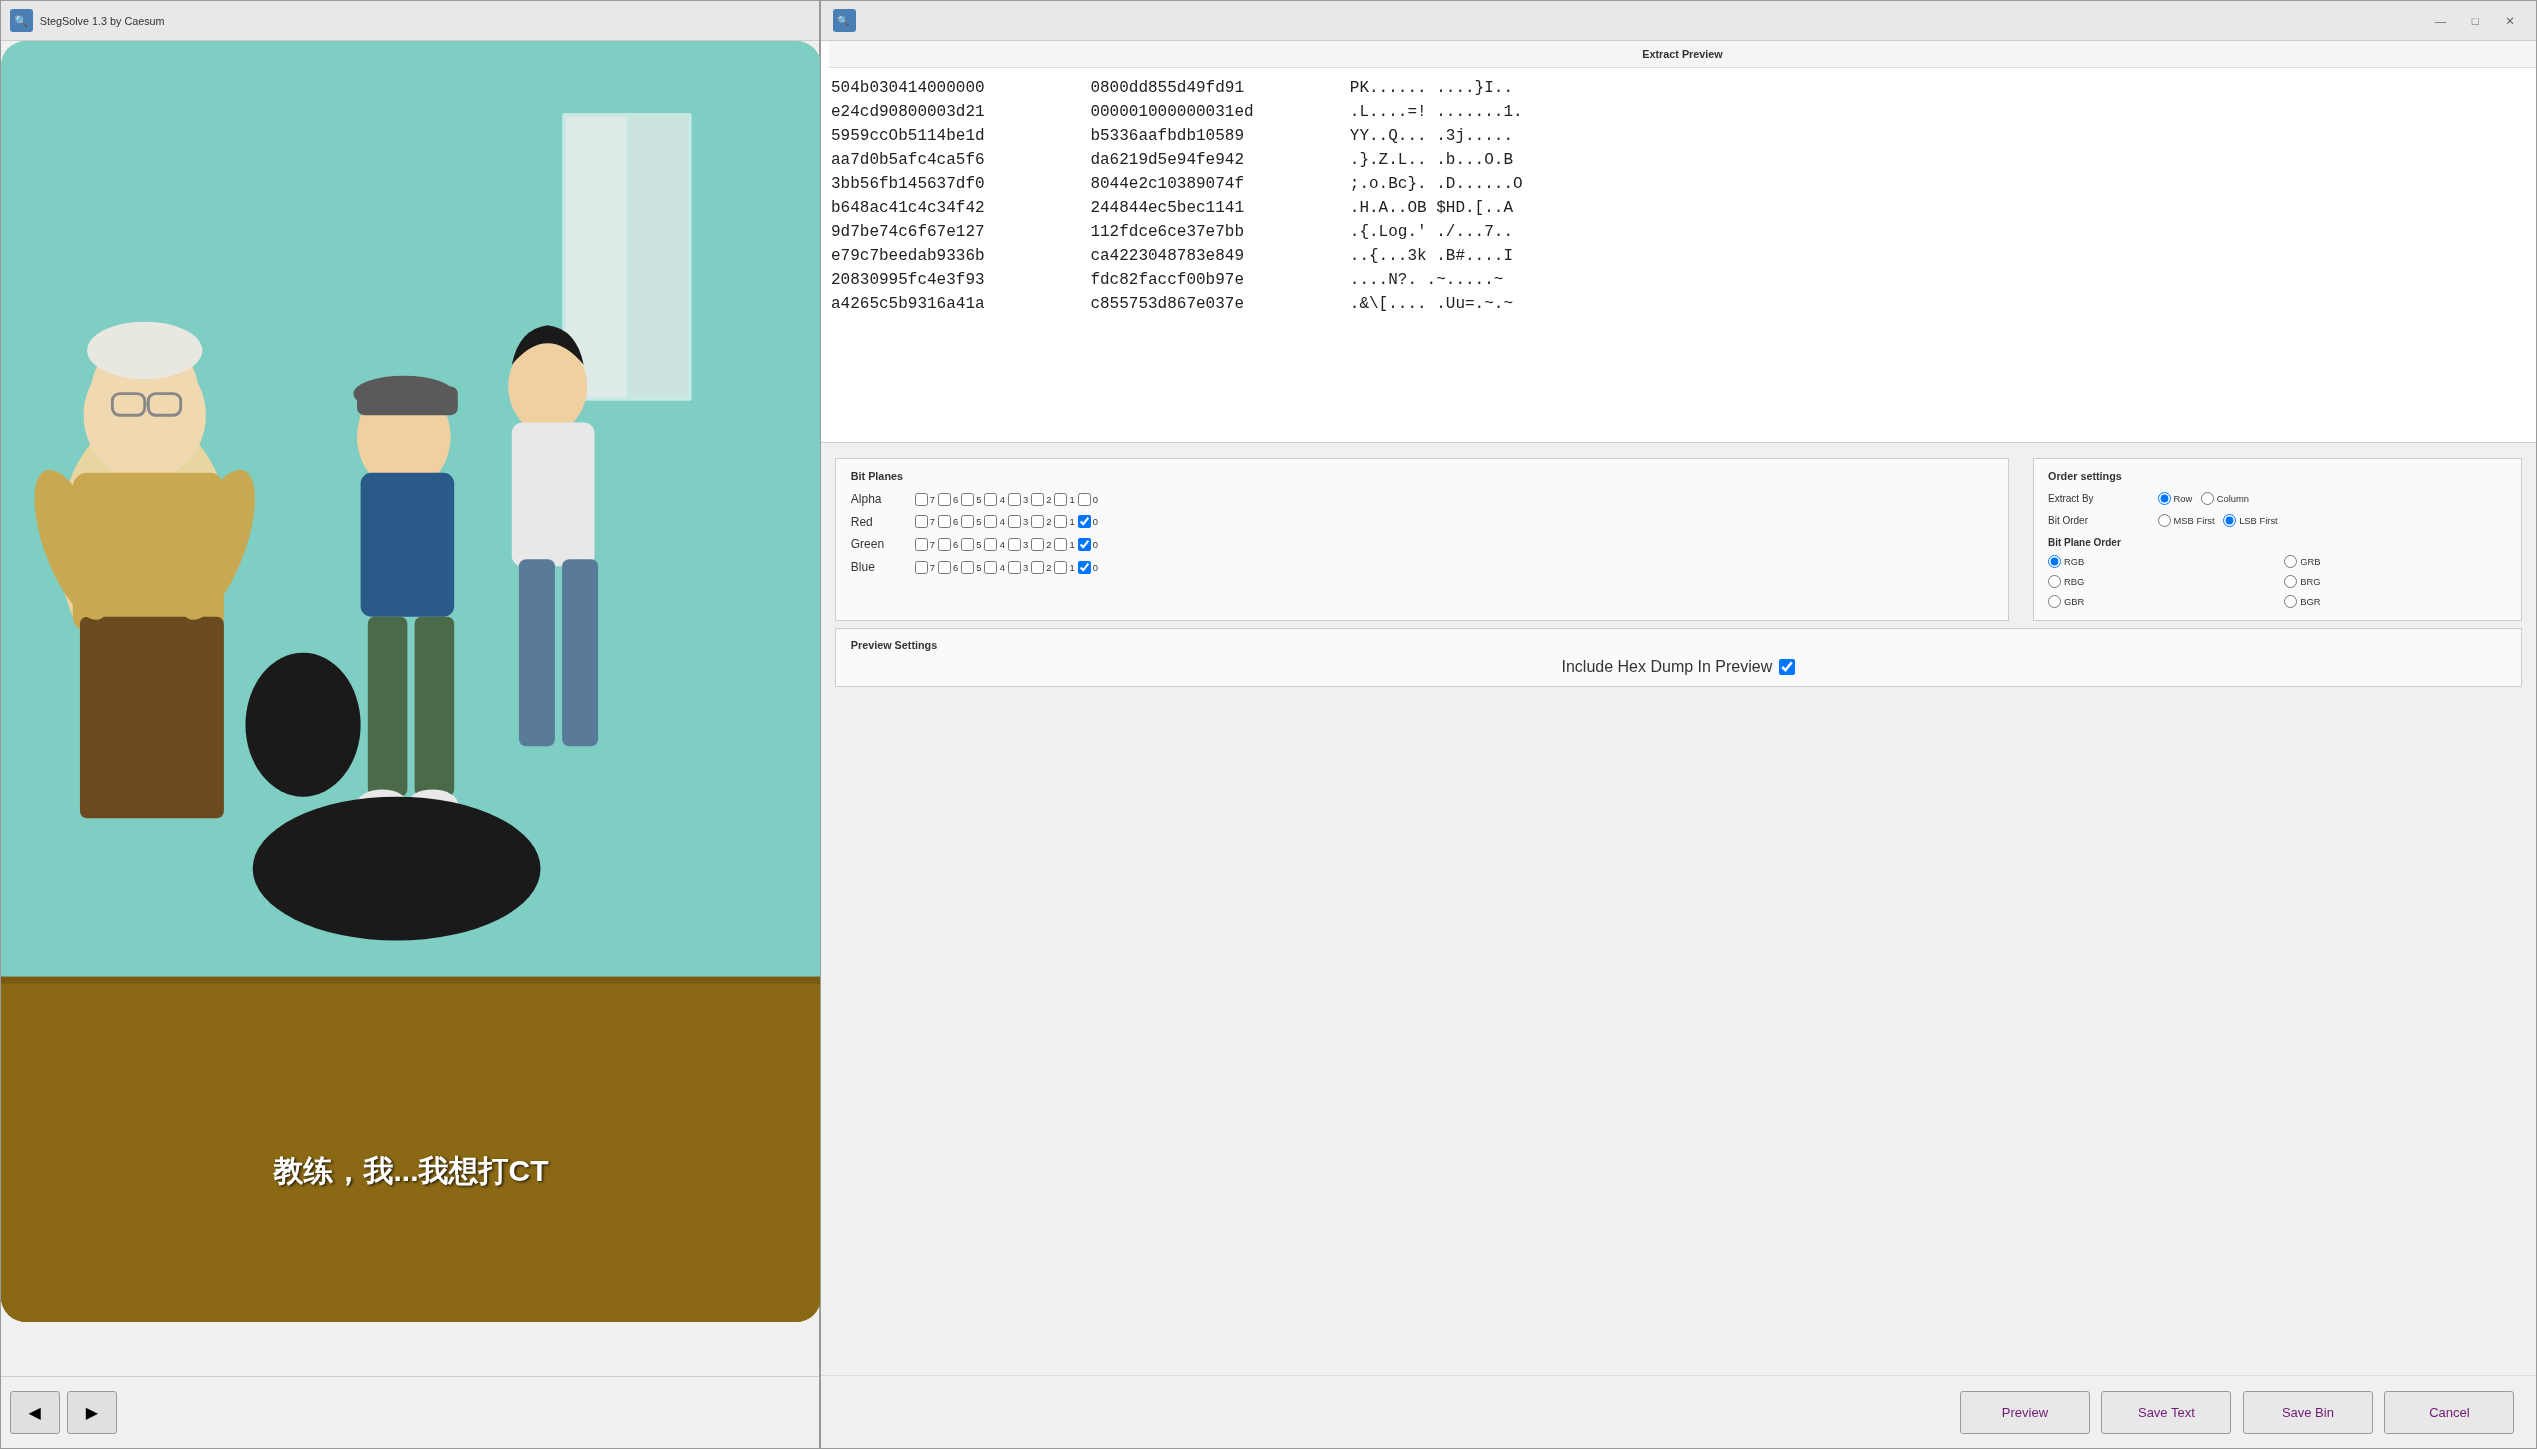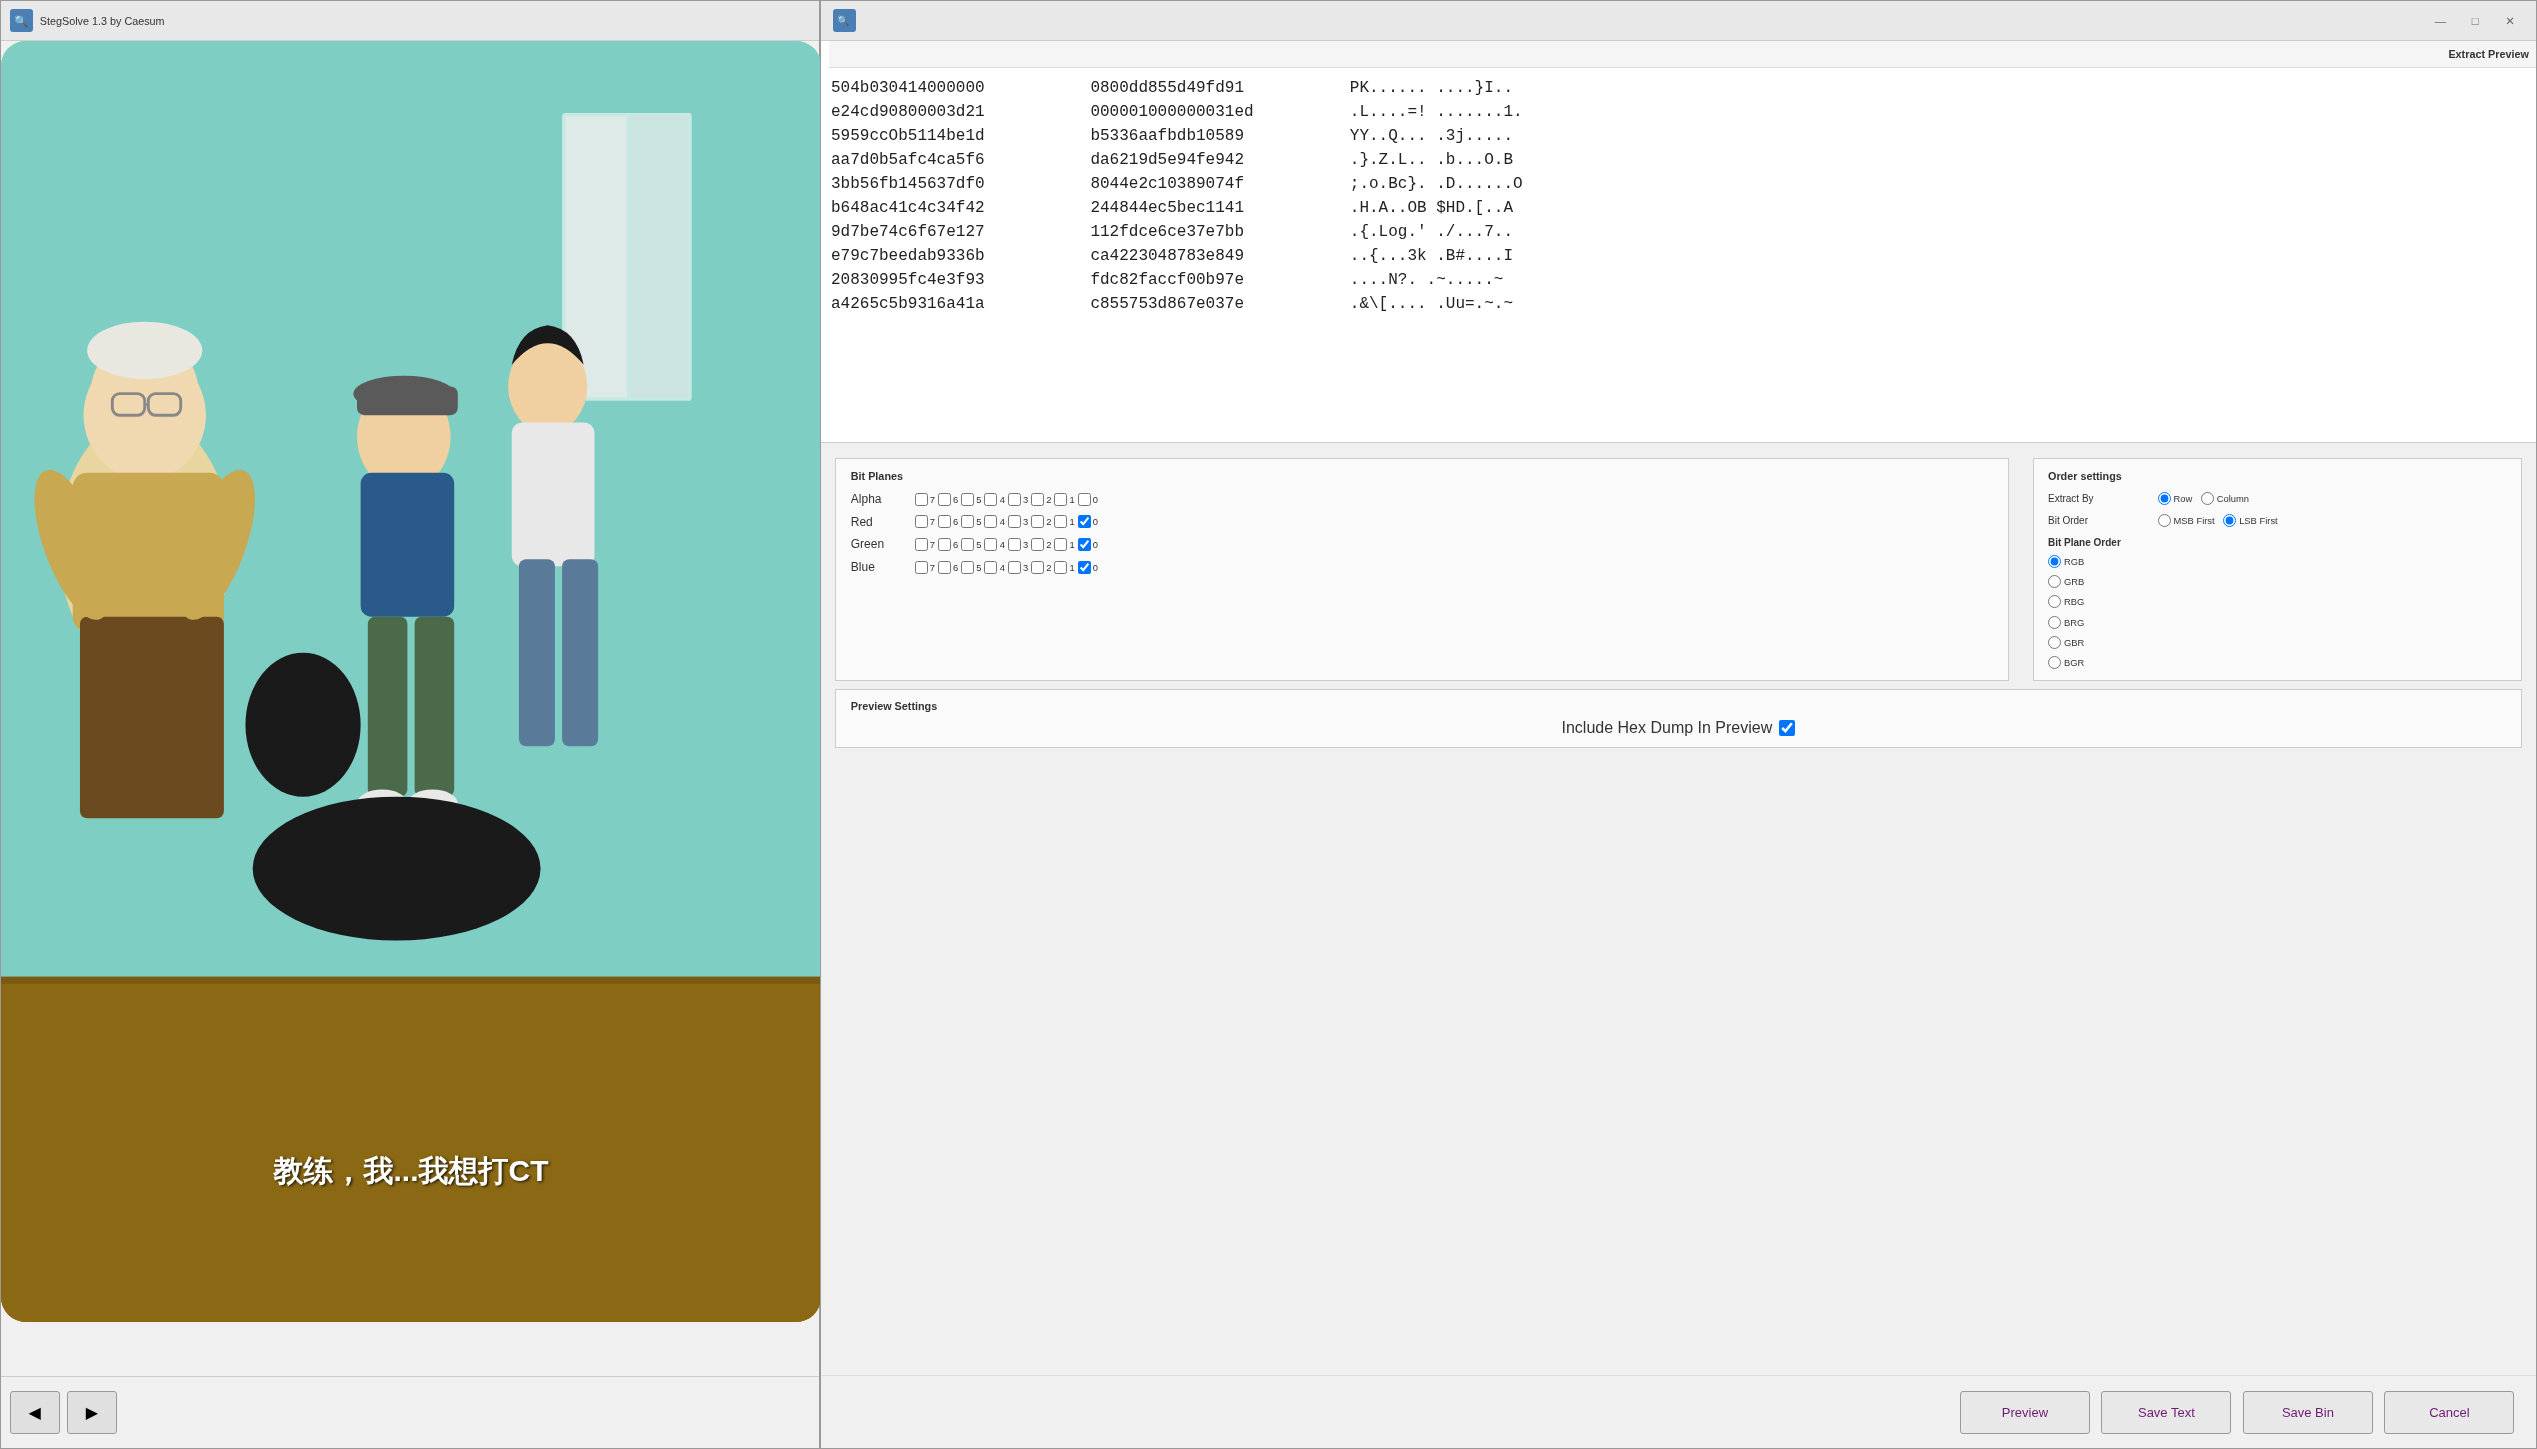--- a/index.html
+++ b/index.html
@@ -162,21 +162,21 @@
     }
 
     
     .extract-preview-section {
       background: white;
       border-bottom: 0.7px solid #ccc;
       position: relative;
     }
 
     .extract-preview-header {
-      text-align: right;
+      text-align: center;
       padding: 7.2px;
       font-size: 10.8px;
       font-weight: bold;
       color: #333;
       background: #f5f5f5;
       border-bottom: 0.7px solid #ddd;
       margin-left: 8px;
     }
 
     .extract-preview-content {
@@ -308,21 +308,21 @@
 
     .bit-plane-order-title {
       font-size: 10px;
       font-weight: bold;
       margin-bottom: 7.2px;
       color: #333;
     }
 
     .bit-plane-grid {
       display: grid;
-      grid-template-columns: 1fr;
+      grid-template-columns: 1fr 1fr;
       gap: 7.2px 14.4px;
     }
 
     
     .preview-settings-box {
       border: 0.7px solid #ccc;
       padding: 10px 14.4px;
       background: #fafafa;
       margin: 0 14.4px 7.2px 14.4px;
     }

